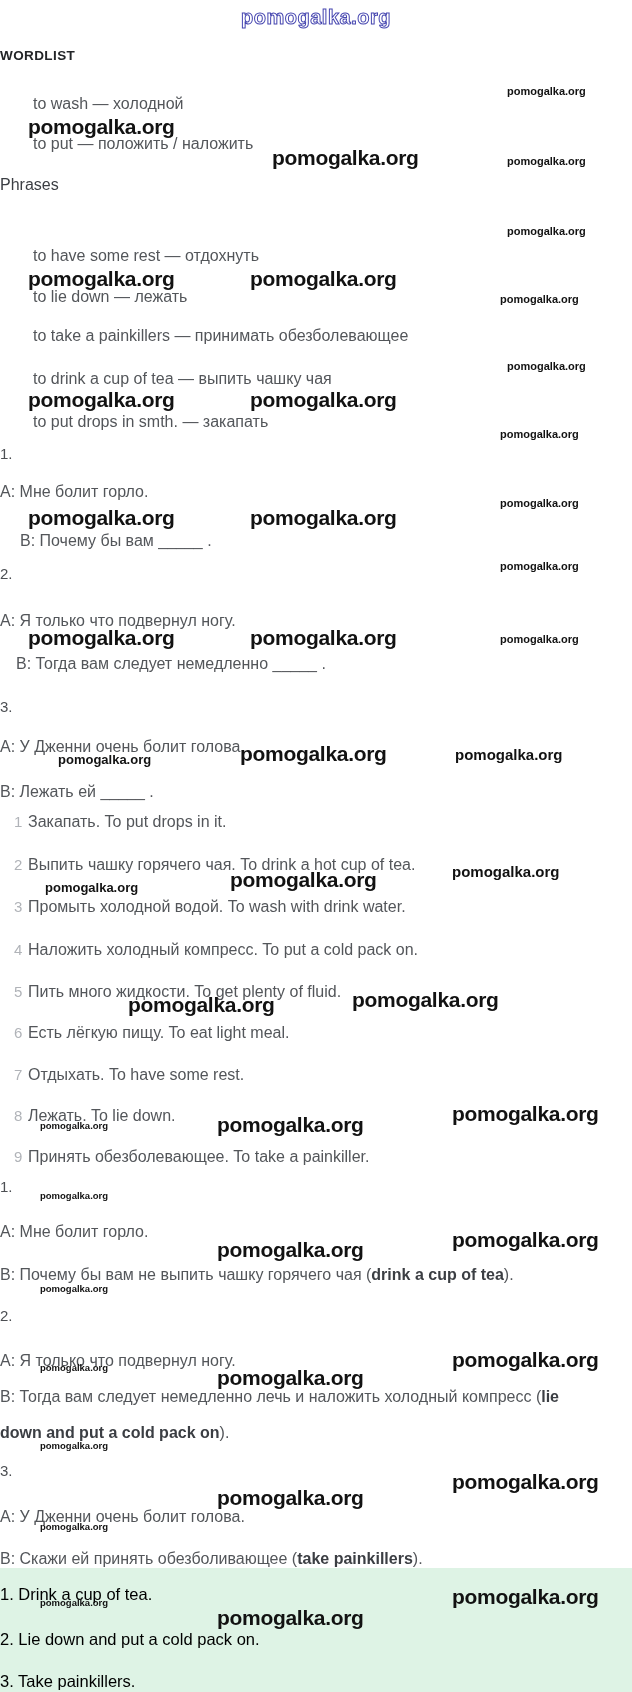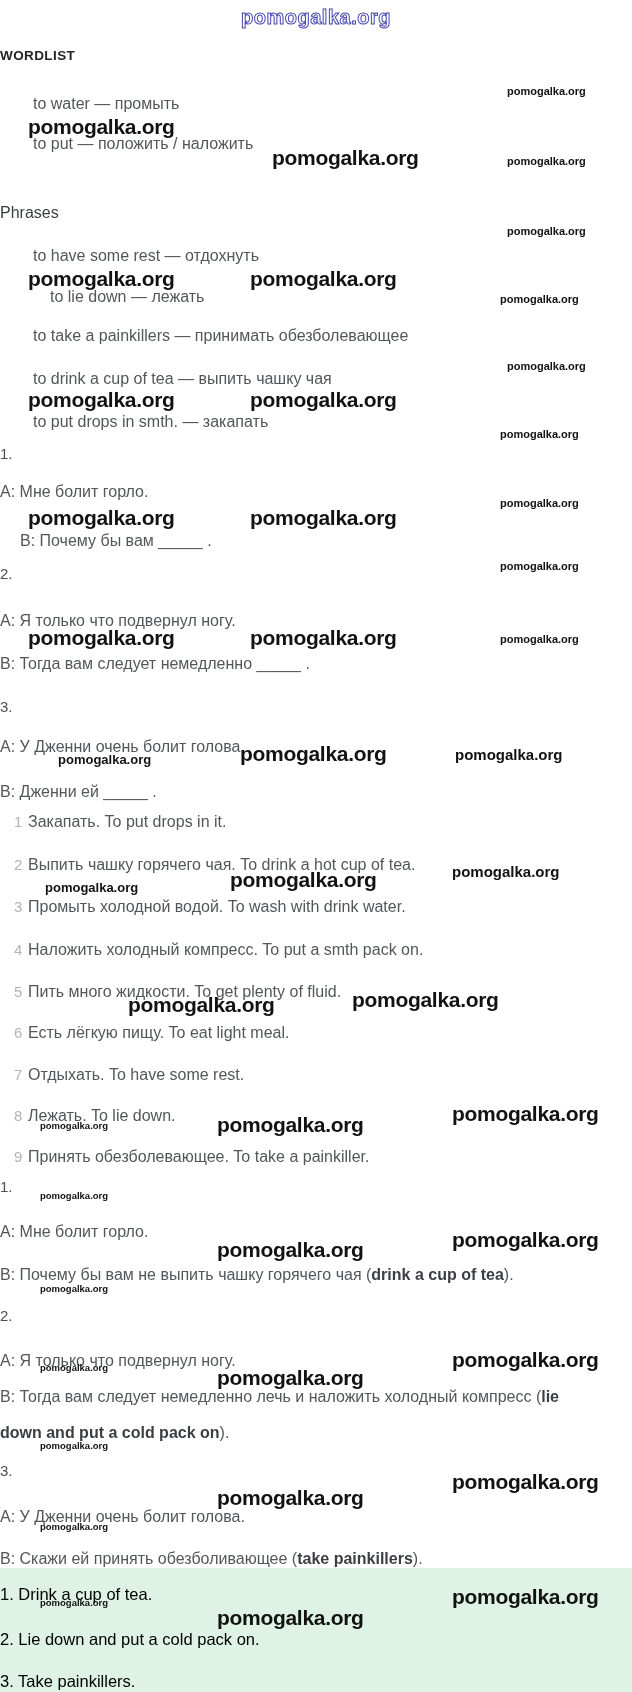--- a/index.html
+++ b/index.html
@@ -27,54 +27,54 @@
   .wm-smallmed{font-size:13px;}
   .wm-small{font-size:11px;}
   .wm-tiny{font-size:9.5px;}
 </style>
 </head>
 <body>
 
 <div class="page">
   <div class="wm wm-blue">pomogalka.org</div>
   <div class="line heading-wordlist" style="top:48px">WORDLIST</div>
-  <div class="line heading-phrases" style="top:204px">Phrases</div>
+  <div class="line heading-phrases" style="top:176px">Phrases</div>
   <div class="answer-block"></div>
   <div id="content-layer">
-      <div class="line bullet-item" style="top: 95px;">to water — промыть</div>
+      <div class="line bullet-item" style="top: 95px;">to wash — холодной</div>
       <div class="line bullet-item" style="top: 135px;">to put — положить / наложить</div>
       <div class="line bullet-item" style="top: 247px;">to have some rest — отдохнуть</div>
-      <div class="line bullet-item" style="top: 288px; margin-left: 17px;">to lie down — лежать</div>
+      <div class="line bullet-item" style="top: 288px;">to lie down — лежать</div>
       <div class="line bullet-item" style="top: 327px;">to take a painkillers — принимать обезболевающее</div>
       <div class="line bullet-item" style="top: 370px;">to drink a cup of tea — выпить чашку чая</div>
       <div class="line bullet-item" style="top: 413px;">to put drops in smth. — закапать</div>
       <div class="line q-label" style="top: 445px;">1.</div>
       <div class="line" style="top: 483px;">A: Мне болит горло.</div>
       <div class="line" style="top: 532px; margin-left: 20px;">B: Почему бы вам _____ .</div>
       <div class="line q-label" style="top: 565px;">2.</div>
       <div class="line" style="top: 612px;">A: Я только что подвернул ногу.</div>
-      <div class="line" style="top: 655px;">B: Тогда вам следует немедленно _____ .</div>
+      <div class="line" style="top: 655px; margin-left: 16px;">B: Тогда вам следует немедленно _____ .</div>
       <div class="line q-label" style="top: 698px;">3.</div>
       <div class="line" style="top: 738px;">A: У Дженни очень болит голова.</div>
-      <div class="line" style="top: 783px;">B: Дженни ей _____ .</div>
+      <div class="line" style="top: 783px;">B: Лежать ей _____ .</div>
       <div class="line" style="top: 813px;">
         <span class="match-num">1</span>
         <span class="match-text">Закапать. To put drops in it.</span>
       </div>
       <div class="line" style="top: 856px;">
         <span class="match-num">2</span>
         <span class="match-text">Выпить чашку горячего чая. To drink a hot cup of tea.</span>
       </div>
       <div class="line" style="top: 898px;">
         <span class="match-num">3</span>
         <span class="match-text">Промыть холодной водой. To wash with drink water.</span>
       </div>
       <div class="line" style="top: 941px;">
         <span class="match-num">4</span>
-        <span class="match-text">Наложить холодный компресс. To put a smth pack on.</span>
+        <span class="match-text">Наложить холодный компресс. To put a cold pack on.</span>
       </div>
       <div class="line" style="top: 983px;">
         <span class="match-num">5</span>
         <span class="match-text">Пить много жидкости. To get plenty of fluid.</span>
       </div>
       <div class="line" style="top: 1024px;">
         <span class="match-num">6</span>
         <span class="match-text">Есть лёгкую пищу. To eat light meal.</span>
       </div>
       <div class="line" style="top: 1066px;">

